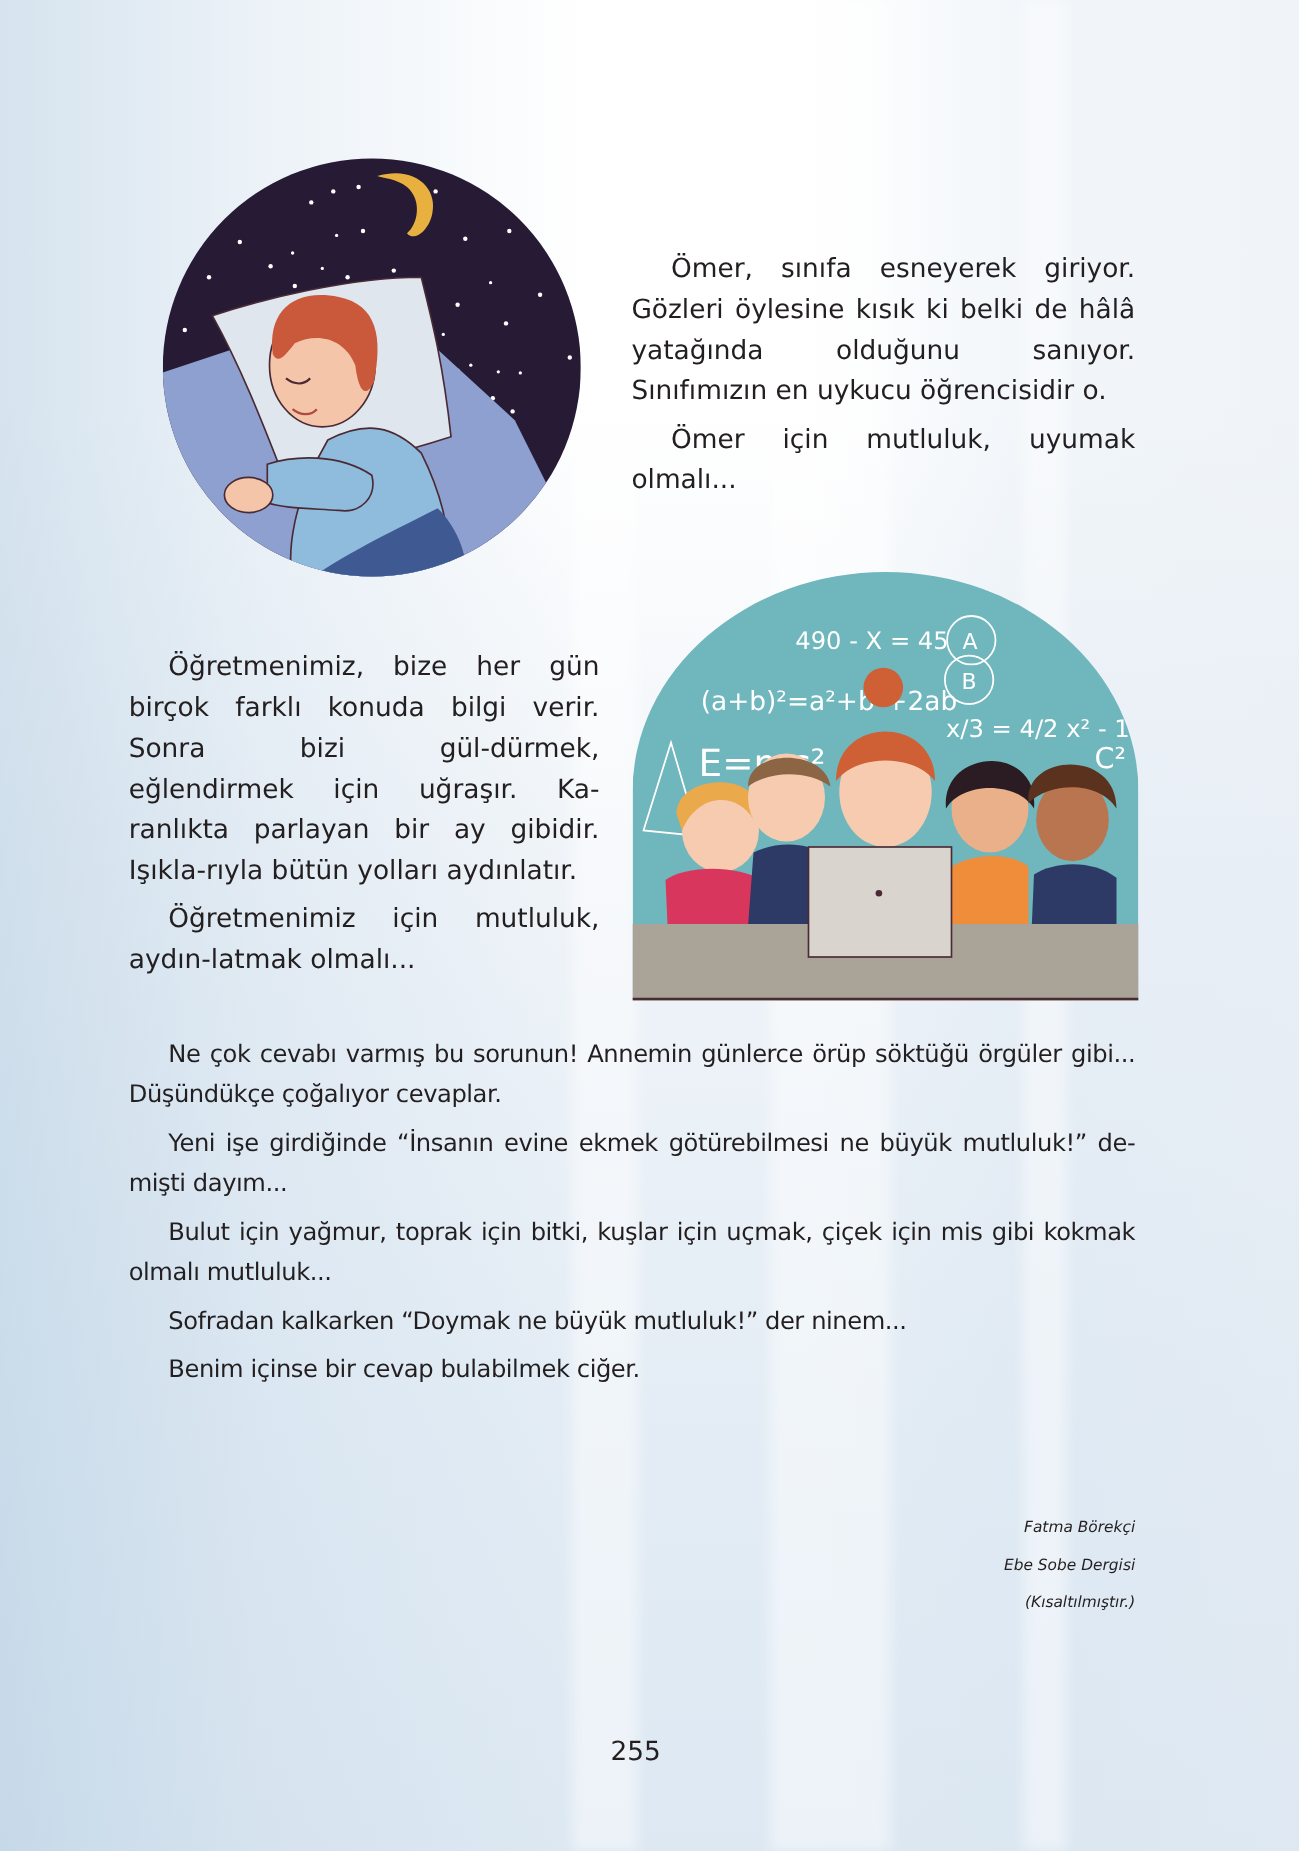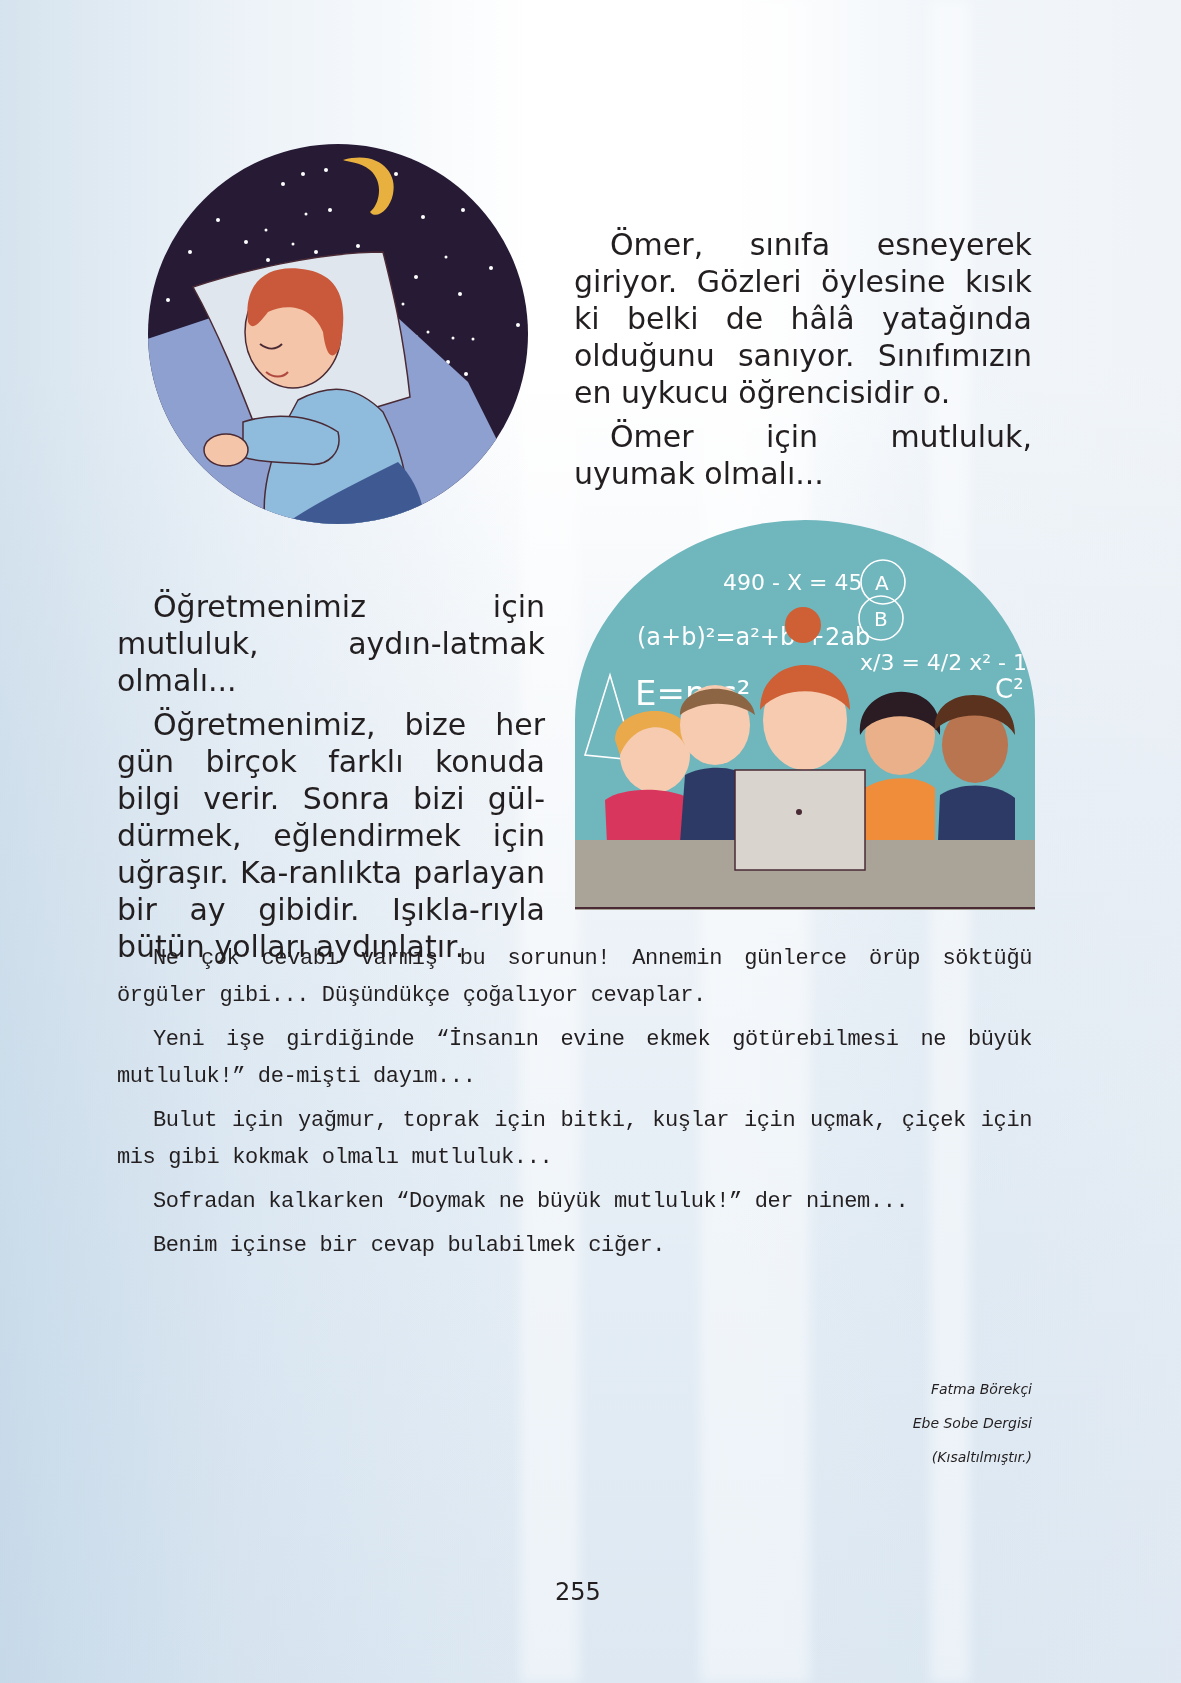--- a/index.html
+++ b/index.html
@@ -6,25 +6,25 @@
   body {
     width: 1181px; height: 1683px; position: relative; overflow: hidden;
     font-family: "DejaVu Sans", sans-serif;
     color: #231f20;
     background:
       linear-gradient(90deg, rgba(180,205,225,0.55) 0%, rgba(200,218,234,0.35) 20%, rgba(255,255,255,0) 45%, rgba(255,255,255,0) 62%, rgba(215,228,240,0.35) 80%, rgba(225,233,242,0.5) 100%),
       linear-gradient(180deg, #ffffff 0%, #ffffff 22%, #f1f5f9 45%, #e4edf5 75%, #dde8f2 100%);
   }
   .streak { position: absolute; top: 0; bottom: 0; background: rgba(255,255,255,0.45); filter: blur(6px); }
   .illus { position: absolute; }
-  .txt { position: absolute; font-size: 30px; line-height: 37px; }
+  .txt { position: absolute; font-size: 24px; line-height: 37px; }
   .txt p { margin: 0 0 7px 0; text-indent: 36px; text-align: justify; text-align-last: left; }
   #p1 { left: 574px; top: 226px; width: 458px; }
   #p2 { left: 117px; top: 588px; width: 428px; }
-  #p3 { left: 117px; top: 940px; width: 915px; font-size: 22px; letter-spacing: -0.4px; line-height: 37px; font-family: Liberation Mono, monospace; }
+  #p3 { left: 117px; top: 940px; width: 915px; font-size: 22px; letter-spacing: -0.4px; line-height: 37px; }
   #p3 p { margin-bottom: 7px; }
   .credits { position: absolute; right: 149px; top: 1372px; text-align: right; font-style: italic; font-size: 14px; line-height: 34px; }
   .credits div { display: block; }
   .pagenum { position: absolute; left: 555px; top: 1578px; font-size: 24px; }
 </style>
 </head>
 <body>
 
 <div class="streak" style="left:520px;width:60px;"></div>
 <div class="streak" style="left:700px;width:110px;"></div>
@@ -144,22 +144,22 @@
 
     <path d="M-10 320 L470 320 L470 390 L-10 390 Z" fill="#a9a497"></path>
 
     <rect x="160" y="250" width="130" height="100" fill="#d9d4ce" stroke="#4a2a35" stroke-width="1.5"></rect>
     <circle cx="224" cy="292" r="3" fill="#4a2a35"></circle>
   </g>
   <line x1="0" y1="388" x2="460" y2="388" stroke="#4a2a35" stroke-width="2"></line>
 </svg>
 
 <div class="txt" id="p2">
+  <p>Öğretmenimiz, bize her gün birçok farklı konuda bilgi verir. Sonra bizi gül-dürmek, eğlendirmek için uğraşır. Ka-ranlıkta parlayan bir ay gibidir. Işıkla-rıyla bütün yolları aydınlatır.</p>
   <p>Öğretmenimiz için mutluluk, aydın-latmak olmalı...</p>
-  <p>Öğretmenimiz, bize her gün birçok farklı konuda bilgi verir. Sonra bizi gül-dürmek, eğlendirmek için uğraşır. Ka-ranlıkta parlayan bir ay gibidir. Işıkla-rıyla bütün yolları aydınlatır.</p>
 </div>
 
 <div class="txt" id="p3">
   <p>Ne çok cevabı varmış bu sorunun! Annemin günlerce örüp söktüğü örgüler gibi... Düşündükçe çoğalıyor cevaplar.</p>
   <p>Yeni işe girdiğinde “İnsanın evine ekmek götürebilmesi ne büyük mutluluk!” de-mişti dayım...</p>
   <p>Bulut için yağmur, toprak için bitki, kuşlar için uçmak, çiçek için mis gibi kokmak olmalı mutluluk...</p>
   <p>Sofradan kalkarken “Doymak ne büyük mutluluk!” der ninem...</p>
   <p>Benim içinse bir cevap bulabilmek ciğer.</p>
 </div>
 

